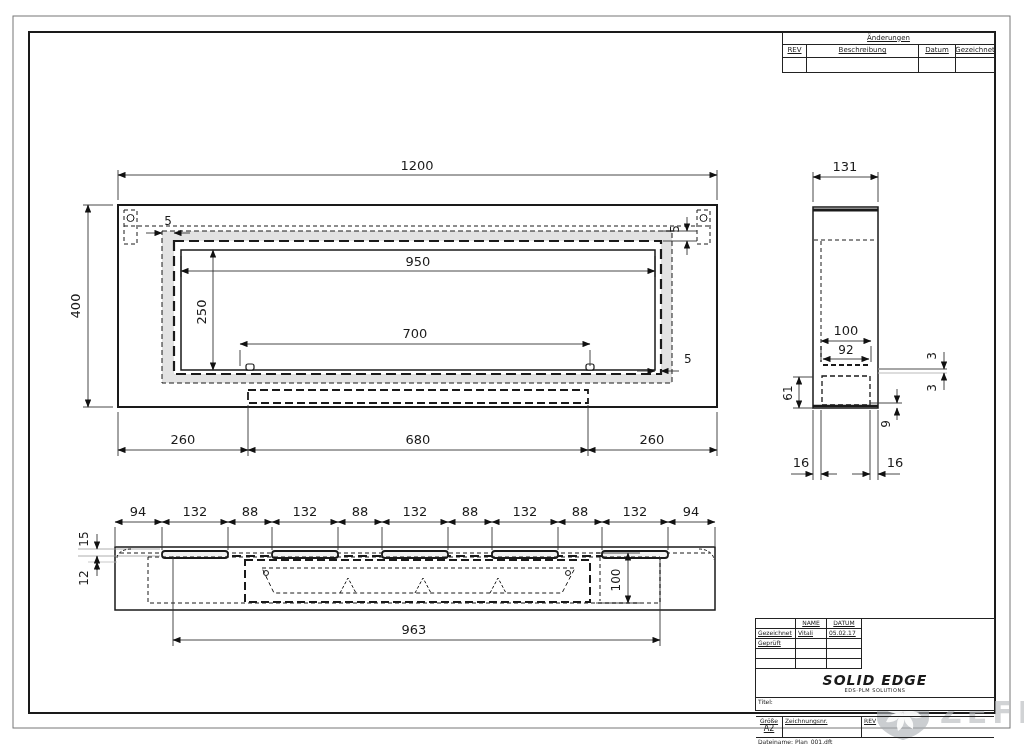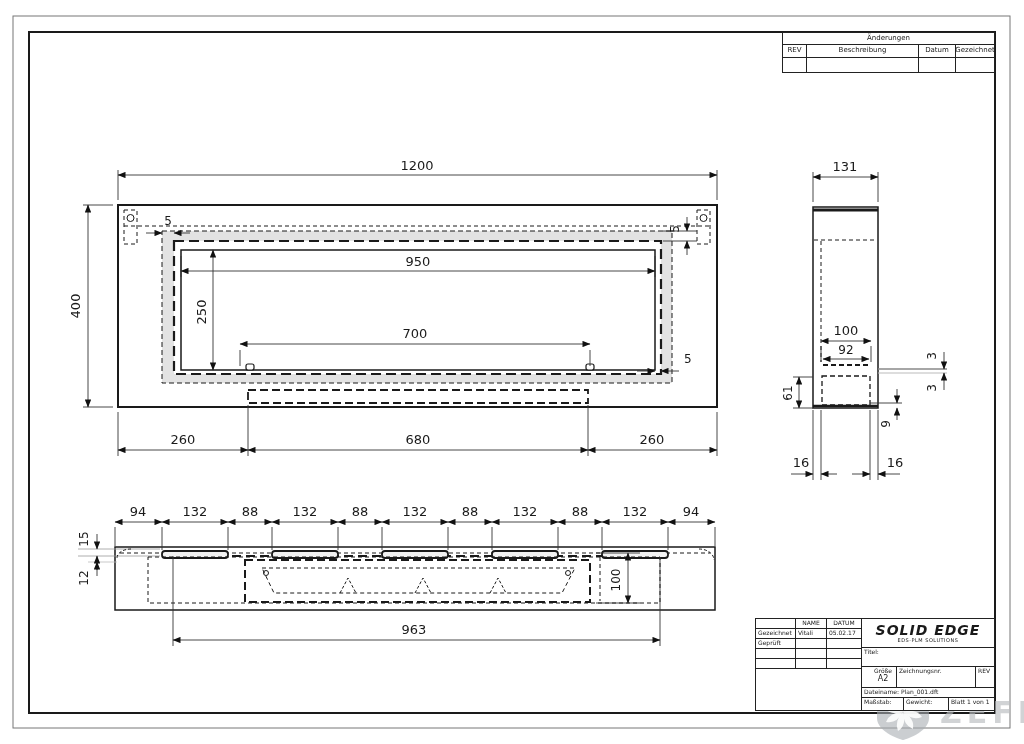--- a/index.html
+++ b/index.html
@@ -5,21 +5,21 @@
   html,body{margin:0;padding:0;background:#fff;}
   .sheet{position:relative;width:1024px;height:744px;background:#fff;overflow:hidden;
          font-family:"DejaVu Sans",sans-serif;color:#1a1a1a;}
   .sheet *{box-sizing:border-box;}
   svg{position:absolute;left:0;top:0;}
   svg text{font-family:"DejaVu Sans",sans-serif;font-size:13px;fill:#1a1a1a;}
   svg text.sm{font-size:12px;}
   .tbl{position:absolute;border:1px solid #222;background:#fff;font-size:7px;line-height:1.1;}
   .row{display:flex;border-bottom:1px solid #222;}
   .row:last-child{border-bottom:none;}
-  .cell{border-right:1px solid #222;overflow:hidden;white-space:nowrap;padding:1px 2px;}
+  .cell{border-right:1px solid #222;overflow:hidden;white-space:nowrap;padding:1px 2px;text-decoration:underline;}
   .cell:last-child{border-right:none;}
   .c{display:flex;align-items:center;justify-content:center;text-align:center;}
   .brand{font-size:14px;font-style:italic;font-weight:bold;letter-spacing:1px;text-align:center;}
   .brandsub{font-size:5px;text-align:center;letter-spacing:.5px;}
   .wm-text{font-size:30px;letter-spacing:5px;fill:#b9bcbf;opacity:.65;font-weight:bold;}
 </style>
 </head>
 <body>
 
 <div class="sheet">
@@ -266,21 +266,21 @@
     <div class="cell c" style="flex:1;">Gezeichnet</div>
   </div>
   <div class="row" style="height:14px;">
     <div class="cell" style="width:24px;"></div>
     <div class="cell" style="width:112px;"></div>
     <div class="cell" style="width:37px;"></div>
     <div class="cell" style="flex:1;"></div>
   </div>
 </div>
 
-<div class="tbl" style="left:755px;top:618px;width:240px;height:93px;display:flex;font-size:6px;">
+<div class="tbl" style="left:755px;top:618px;width:240px;height:93px;display:flex;font-size:6px;flex-direction:column;">
 
   <div style="width:106px;border-right:1px solid #222;display:flex;flex-direction:column;">
     <div class="row" style="height:10px;">
       <div class="cell" style="width:40px;"></div>
       <div class="cell c" style="width:31px;">NAME</div>
       <div class="cell c" style="flex:1;">DATUM</div>
     </div>
     <div class="row" style="height:10px;">
       <div class="cell" style="width:40px;">Gezeichnet</div>
       <div class="cell" style="width:31px;">Vitali</div>
@@ -304,21 +304,21 @@
     <div style="flex:1;"></div>
   </div>
 
   <div style="flex:1;display:flex;flex-direction:column;">
     <div style="height:29px;border-bottom:1px solid #222;display:flex;flex-direction:column;justify-content:center;">
       <div class="brand">SOLID EDGE</div>
       <div class="brandsub">EDS-PLM SOLUTIONS</div>
     </div>
     <div style="height:19px;border-bottom:1px solid #222;padding:1px 2px;">Titel:</div>
     <div class="row" style="height:21px;">
-      <div class="cell" style="width:27px;text-align:center;margin-left:8px;">
+      <div class="cell" style="width:27px;text-align:center;">
         <div>Größe</div>
         <div style="font-size:8px;">A2</div>
       </div>
       <div class="cell" style="width:79px;">Zeichnungsnr.</div>
       <div class="cell" style="flex:1;">REV</div>
     </div>
     <div style="height:10px;border-bottom:1px solid #222;padding:1px 2px;white-space:nowrap;overflow:hidden;">Dateiname: Plan_001.dft</div>
     <div class="row" style="height:12px;border-bottom:none;flex:1;">
       <div class="cell" style="width:42px;">Maßstab:</div>
       <div class="cell" style="width:45px;">Gewicht:</div>

